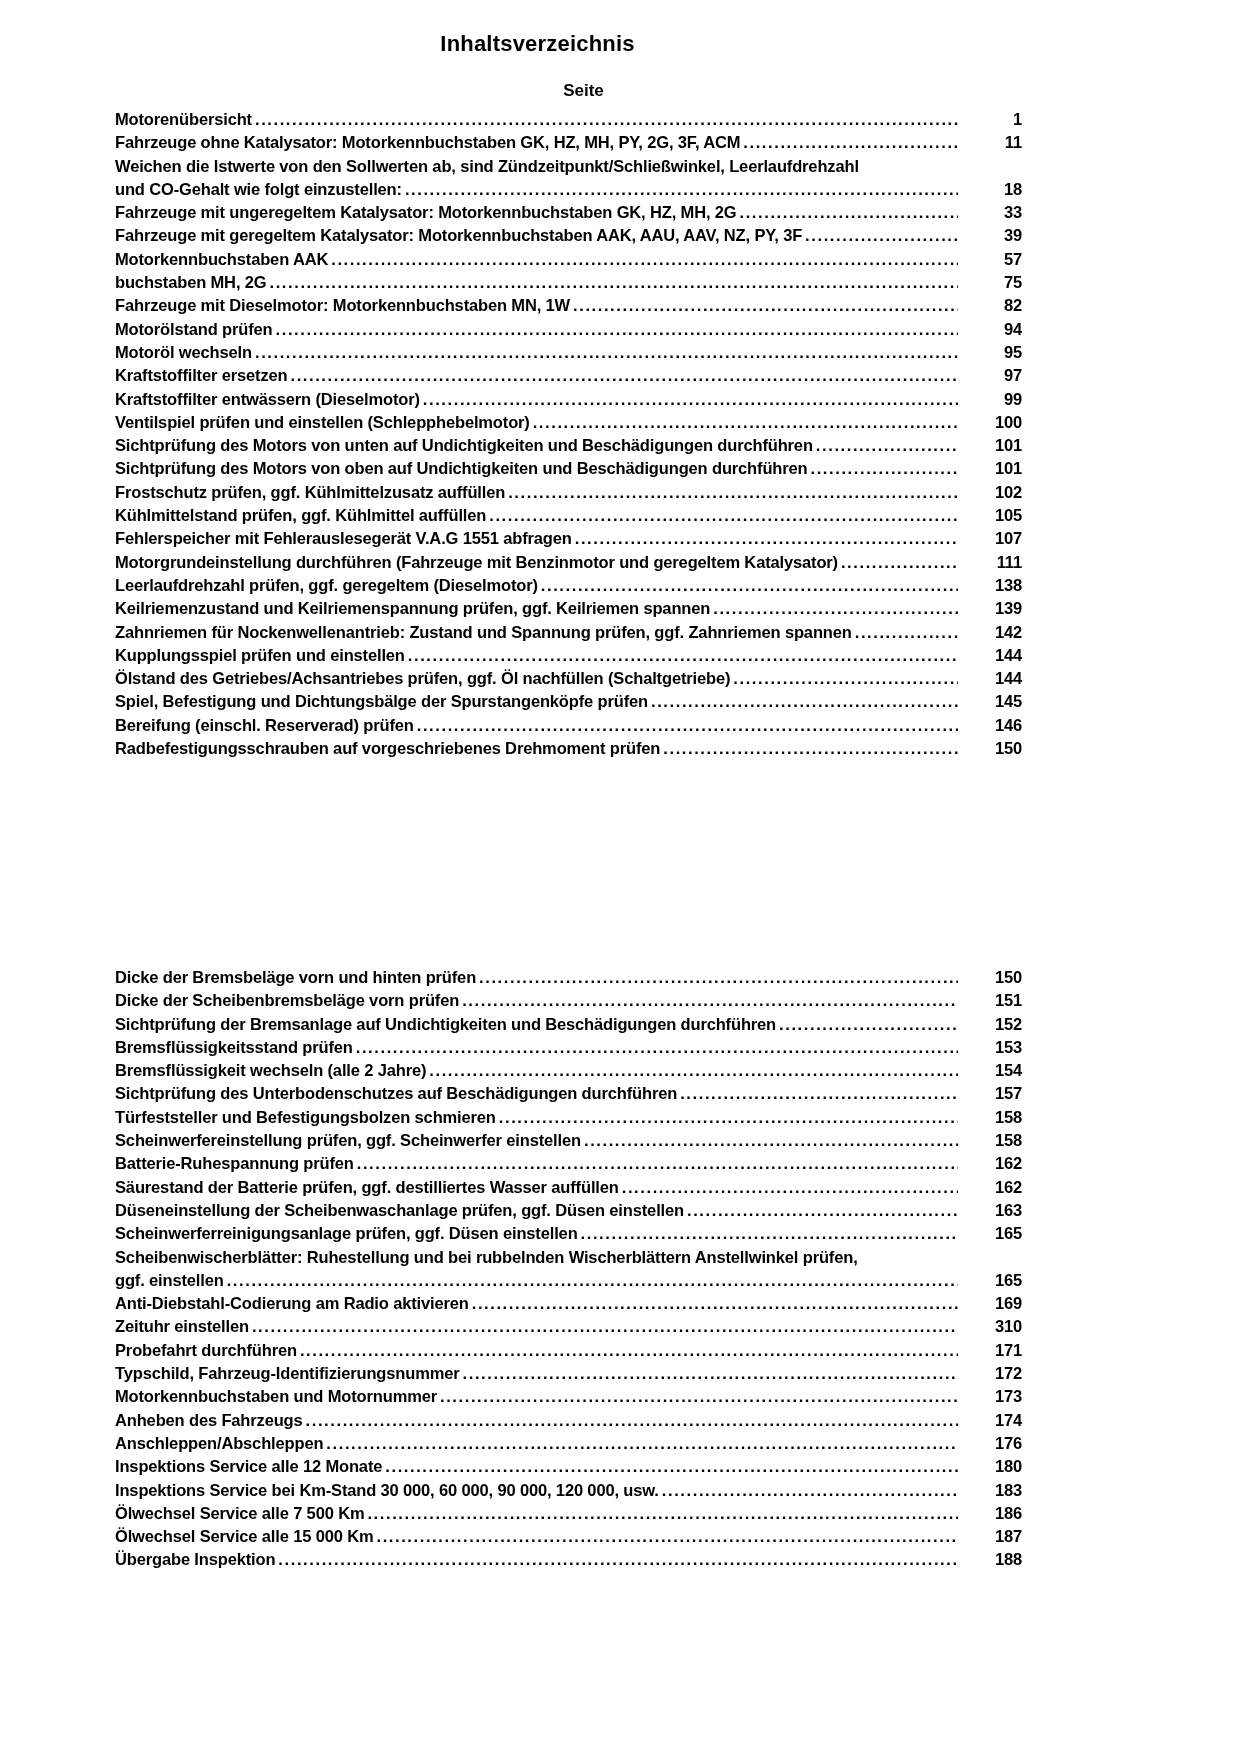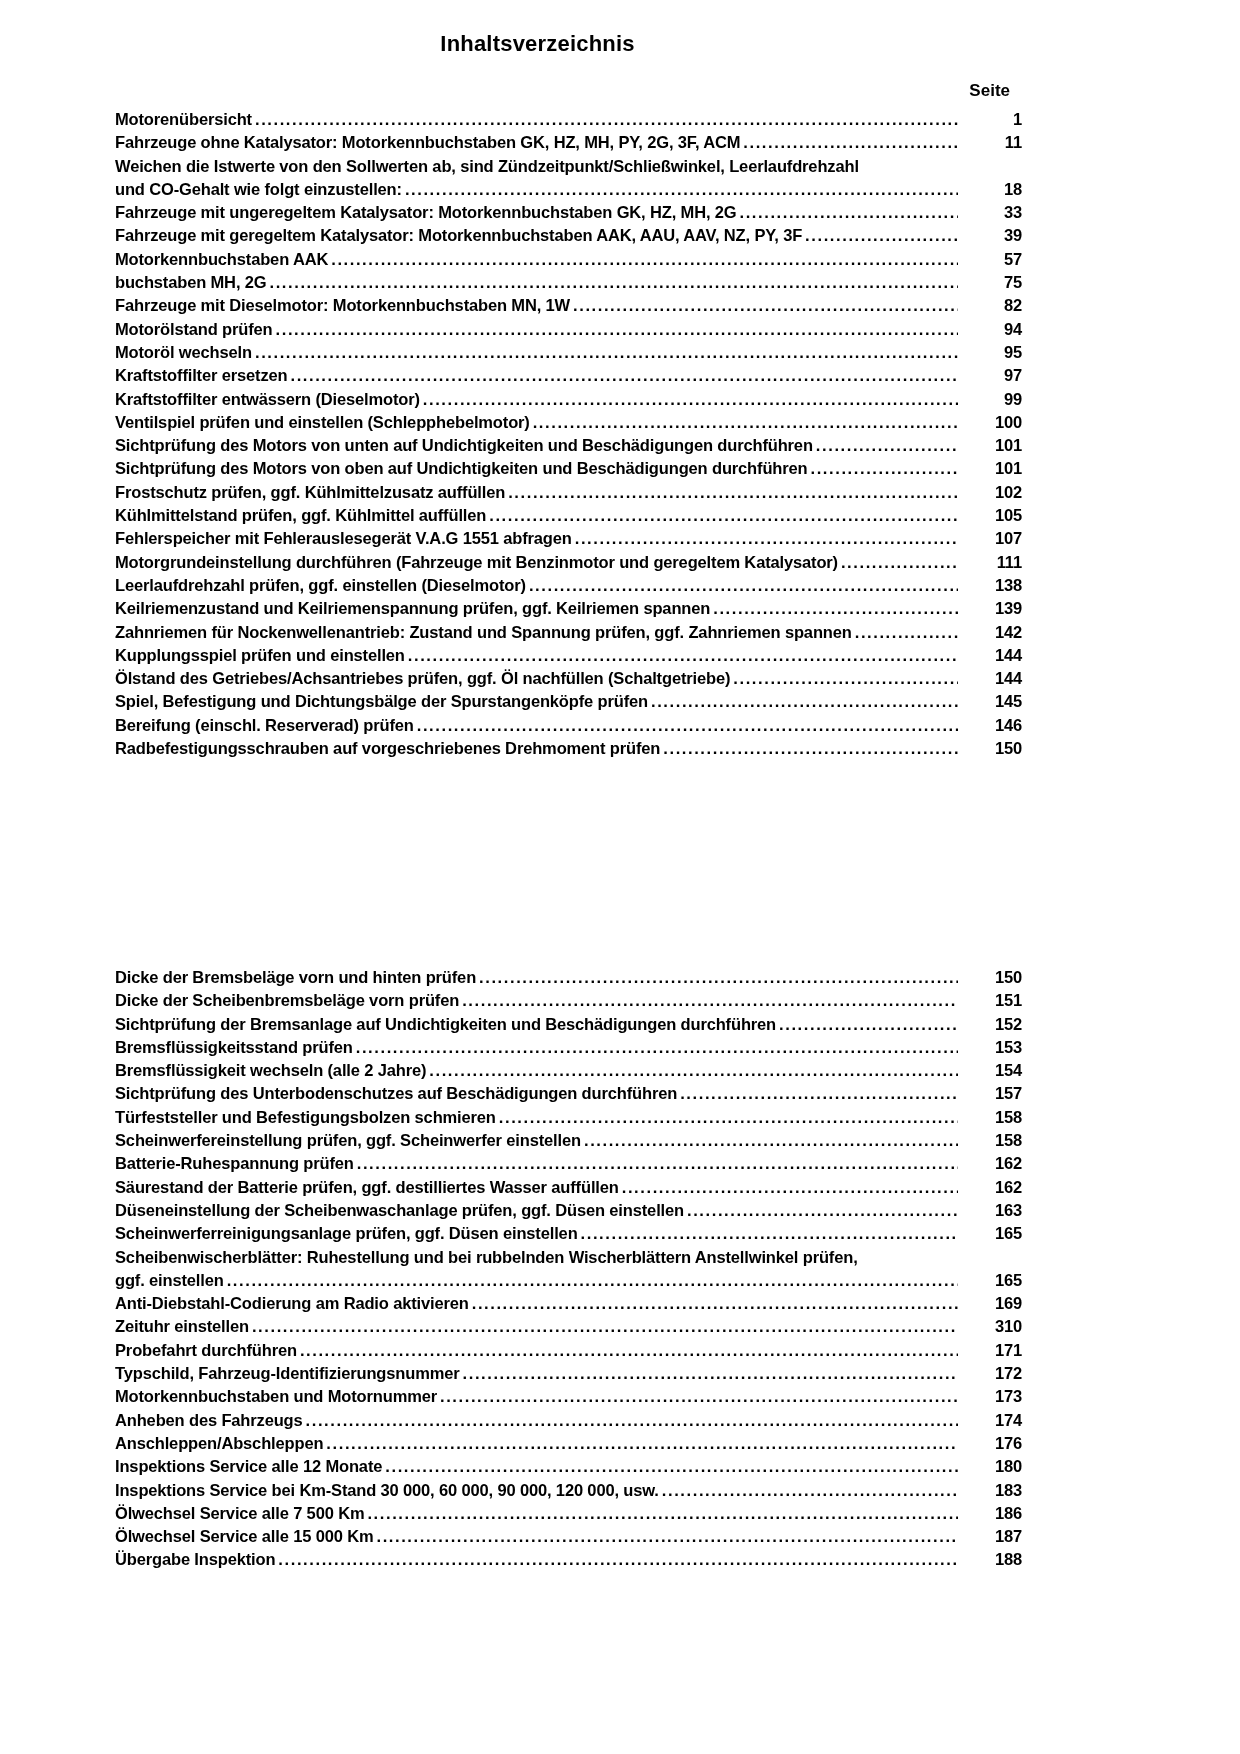--- a/index.html
+++ b/index.html
@@ -29,23 +29,23 @@
     width: 845px;
     margin: 0;
     text-align: center;
     font-size: 22px;
     font-weight: 700;
     letter-spacing: 0.2px;
   }
   .col-header {
     position: absolute;
     top: 79px;
-    left: 103px;
+    left: 130px;
     width: 907px;
-    text-align: right;
+    text-align: center;
     font-size: 17px;
     line-height: 23px;
   }
   .toc-section {
     position: absolute;
     left: 115px;
     width: 907px;
     font-size: 16.5px;
     letter-spacing: -0.15px;
   }
@@ -176,21 +176,21 @@
         <span class="toc-text">Fehlerspeicher mit Fehlerauslesegerät V.A.G 1551 abfragen</span>
         <span class="dot-leader"></span>
         <span class="toc-page-num">107</span>
       </div>
       <div class="toc-row">
         <span class="toc-text">Motorgrundeinstellung durchführen (Fahrzeuge mit Benzinmotor und geregeltem Katalysator)</span>
         <span class="dot-leader"></span>
         <span class="toc-page-num">111</span>
       </div>
       <div class="toc-row">
-        <span class="toc-text">Leerlaufdrehzahl prüfen, ggf. einstellen (Dieselmotor)</span>
+        <span class="toc-text">Leerlaufdrehzahl prüfen, ggf. geregeltem (Dieselmotor)</span>
         <span class="dot-leader"></span>
         <span class="toc-page-num">138</span>
       </div>
       <div class="toc-row">
         <span class="toc-text">Keilriemenzustand und Keilriemenspannung prüfen, ggf. Keilriemen spannen</span>
         <span class="dot-leader"></span>
         <span class="toc-page-num">139</span>
       </div>
       <div class="toc-row">
         <span class="toc-text">Zahnriemen für Nockenwellenantrieb: Zustand und Spannung prüfen, ggf. Zahnriemen spannen</span>

